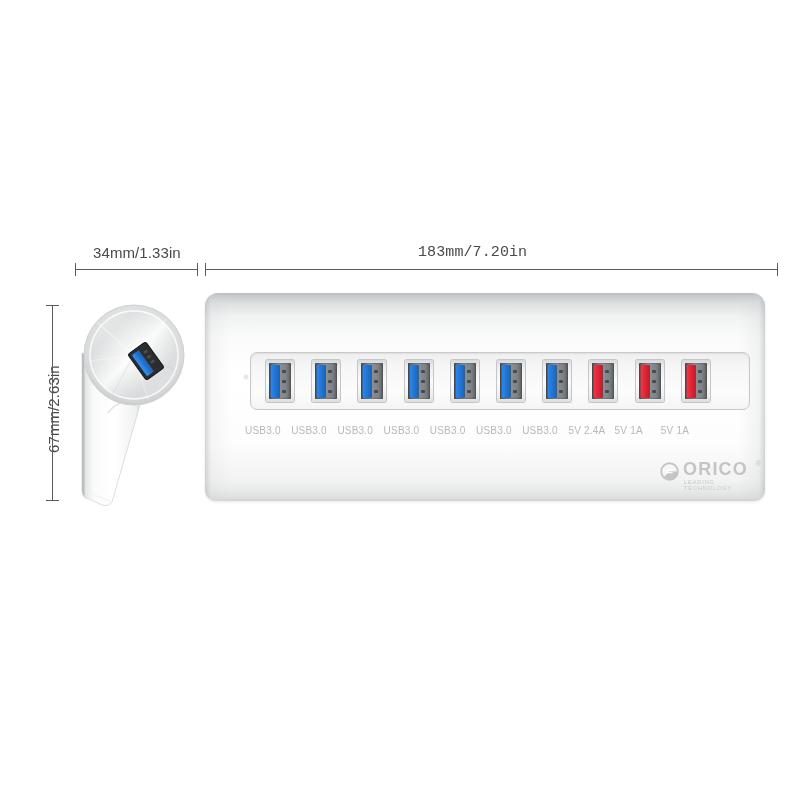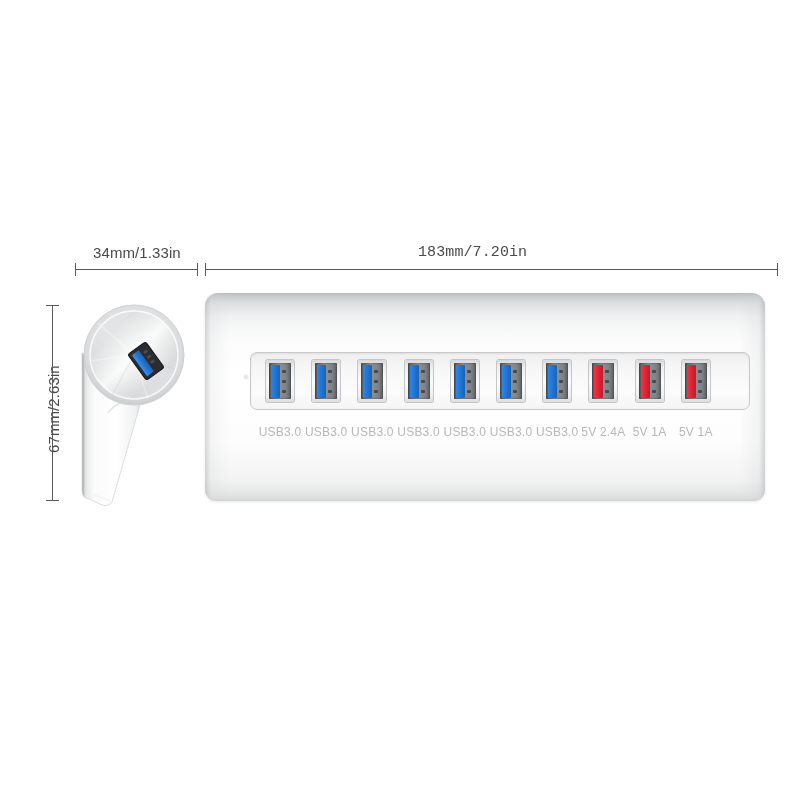--- a/index.html
+++ b/index.html
@@ -156,22 +156,21 @@
     opacity: 0.85;
   }
   .pin.p1 { top: 7px; }
   .pin.p2 { top: 17px; }
   .pin.p3 { top: 27px; }
 
   .port-label {
     position: absolute;
     top: 425px;
     width: 70px;
-    text-align: center;
-    font-size: 12px;
+    font-size: 10px;
     color: #b6b8b9;
     font-family: "Liberation Sans", sans-serif;
     letter-spacing: 0.2px;
   }
 
   #led-dot {
     position: absolute;
     left: 244px;
     top: 375px;
     width: 4px;
@@ -411,14 +410,25 @@
         <div class="port-mouth">
           <div class="port-tongue red"></div>
           <div class="pin p1"></div>
           <div class="pin p2"></div>
           <div class="pin p3"></div>
         </div>
       </div>
       <div class="port-label" style="left: 660.8px;">5V 1A</div>
     </div>
 
+  <div id="logo">
+    <svg id="logo-mark" viewBox="0 0 24 24">
+      <circle cx="12" cy="12" r="10.5" fill="none" stroke="#c2c4c5" stroke-width="2.4"></circle>
+      <path d="M12,12 L22.5,12 A10.5,10.5 0 0 1 4.6,19.4 Z" fill="#c2c4c5"></path>
+      <rect x="7" y="9.4" width="9" height="1.7" fill="#ffffff" opacity="0.9"></rect>
+      <rect x="7" y="12.6" width="9" height="1.7" fill="#ffffff" opacity="0.9"></rect>
+    </svg>
+    <div id="logo-word">ORICO</div>
+    <div id="logo-reg">®</div>
+    <div id="logo-tag">LEADING TECHNOLOGY</div>
+  </div>
 
 </div>
 
 </body></html>

